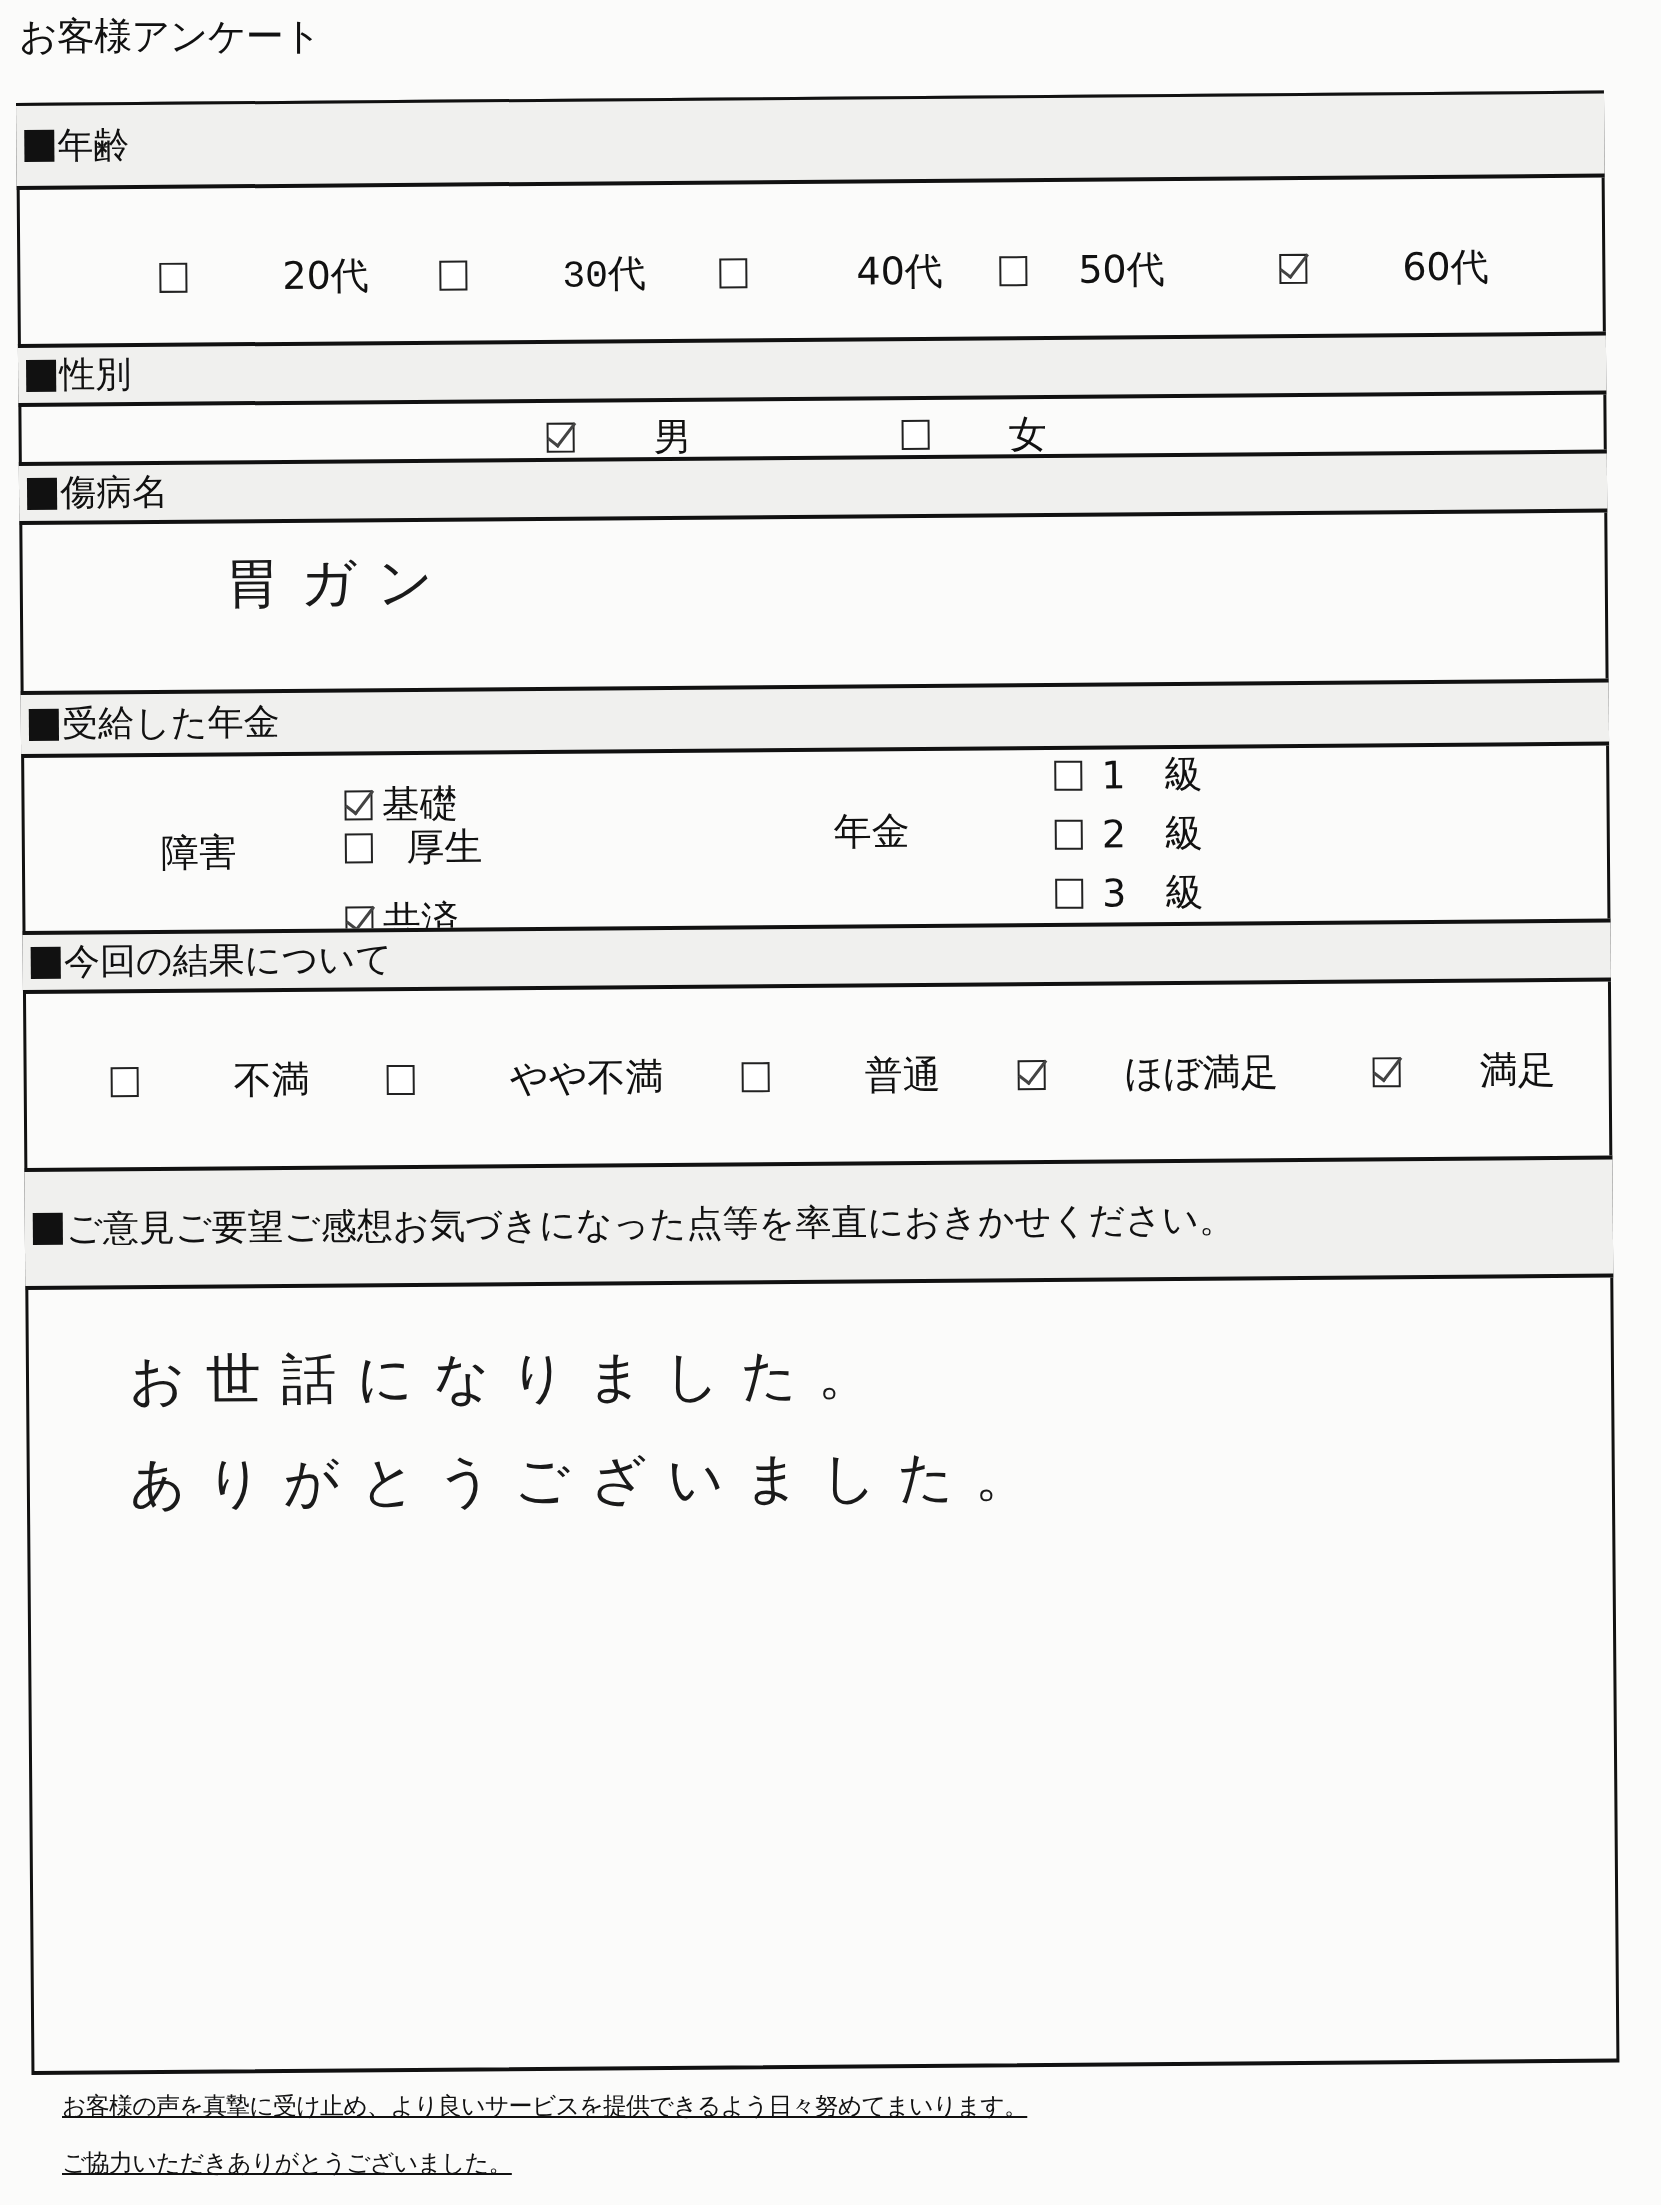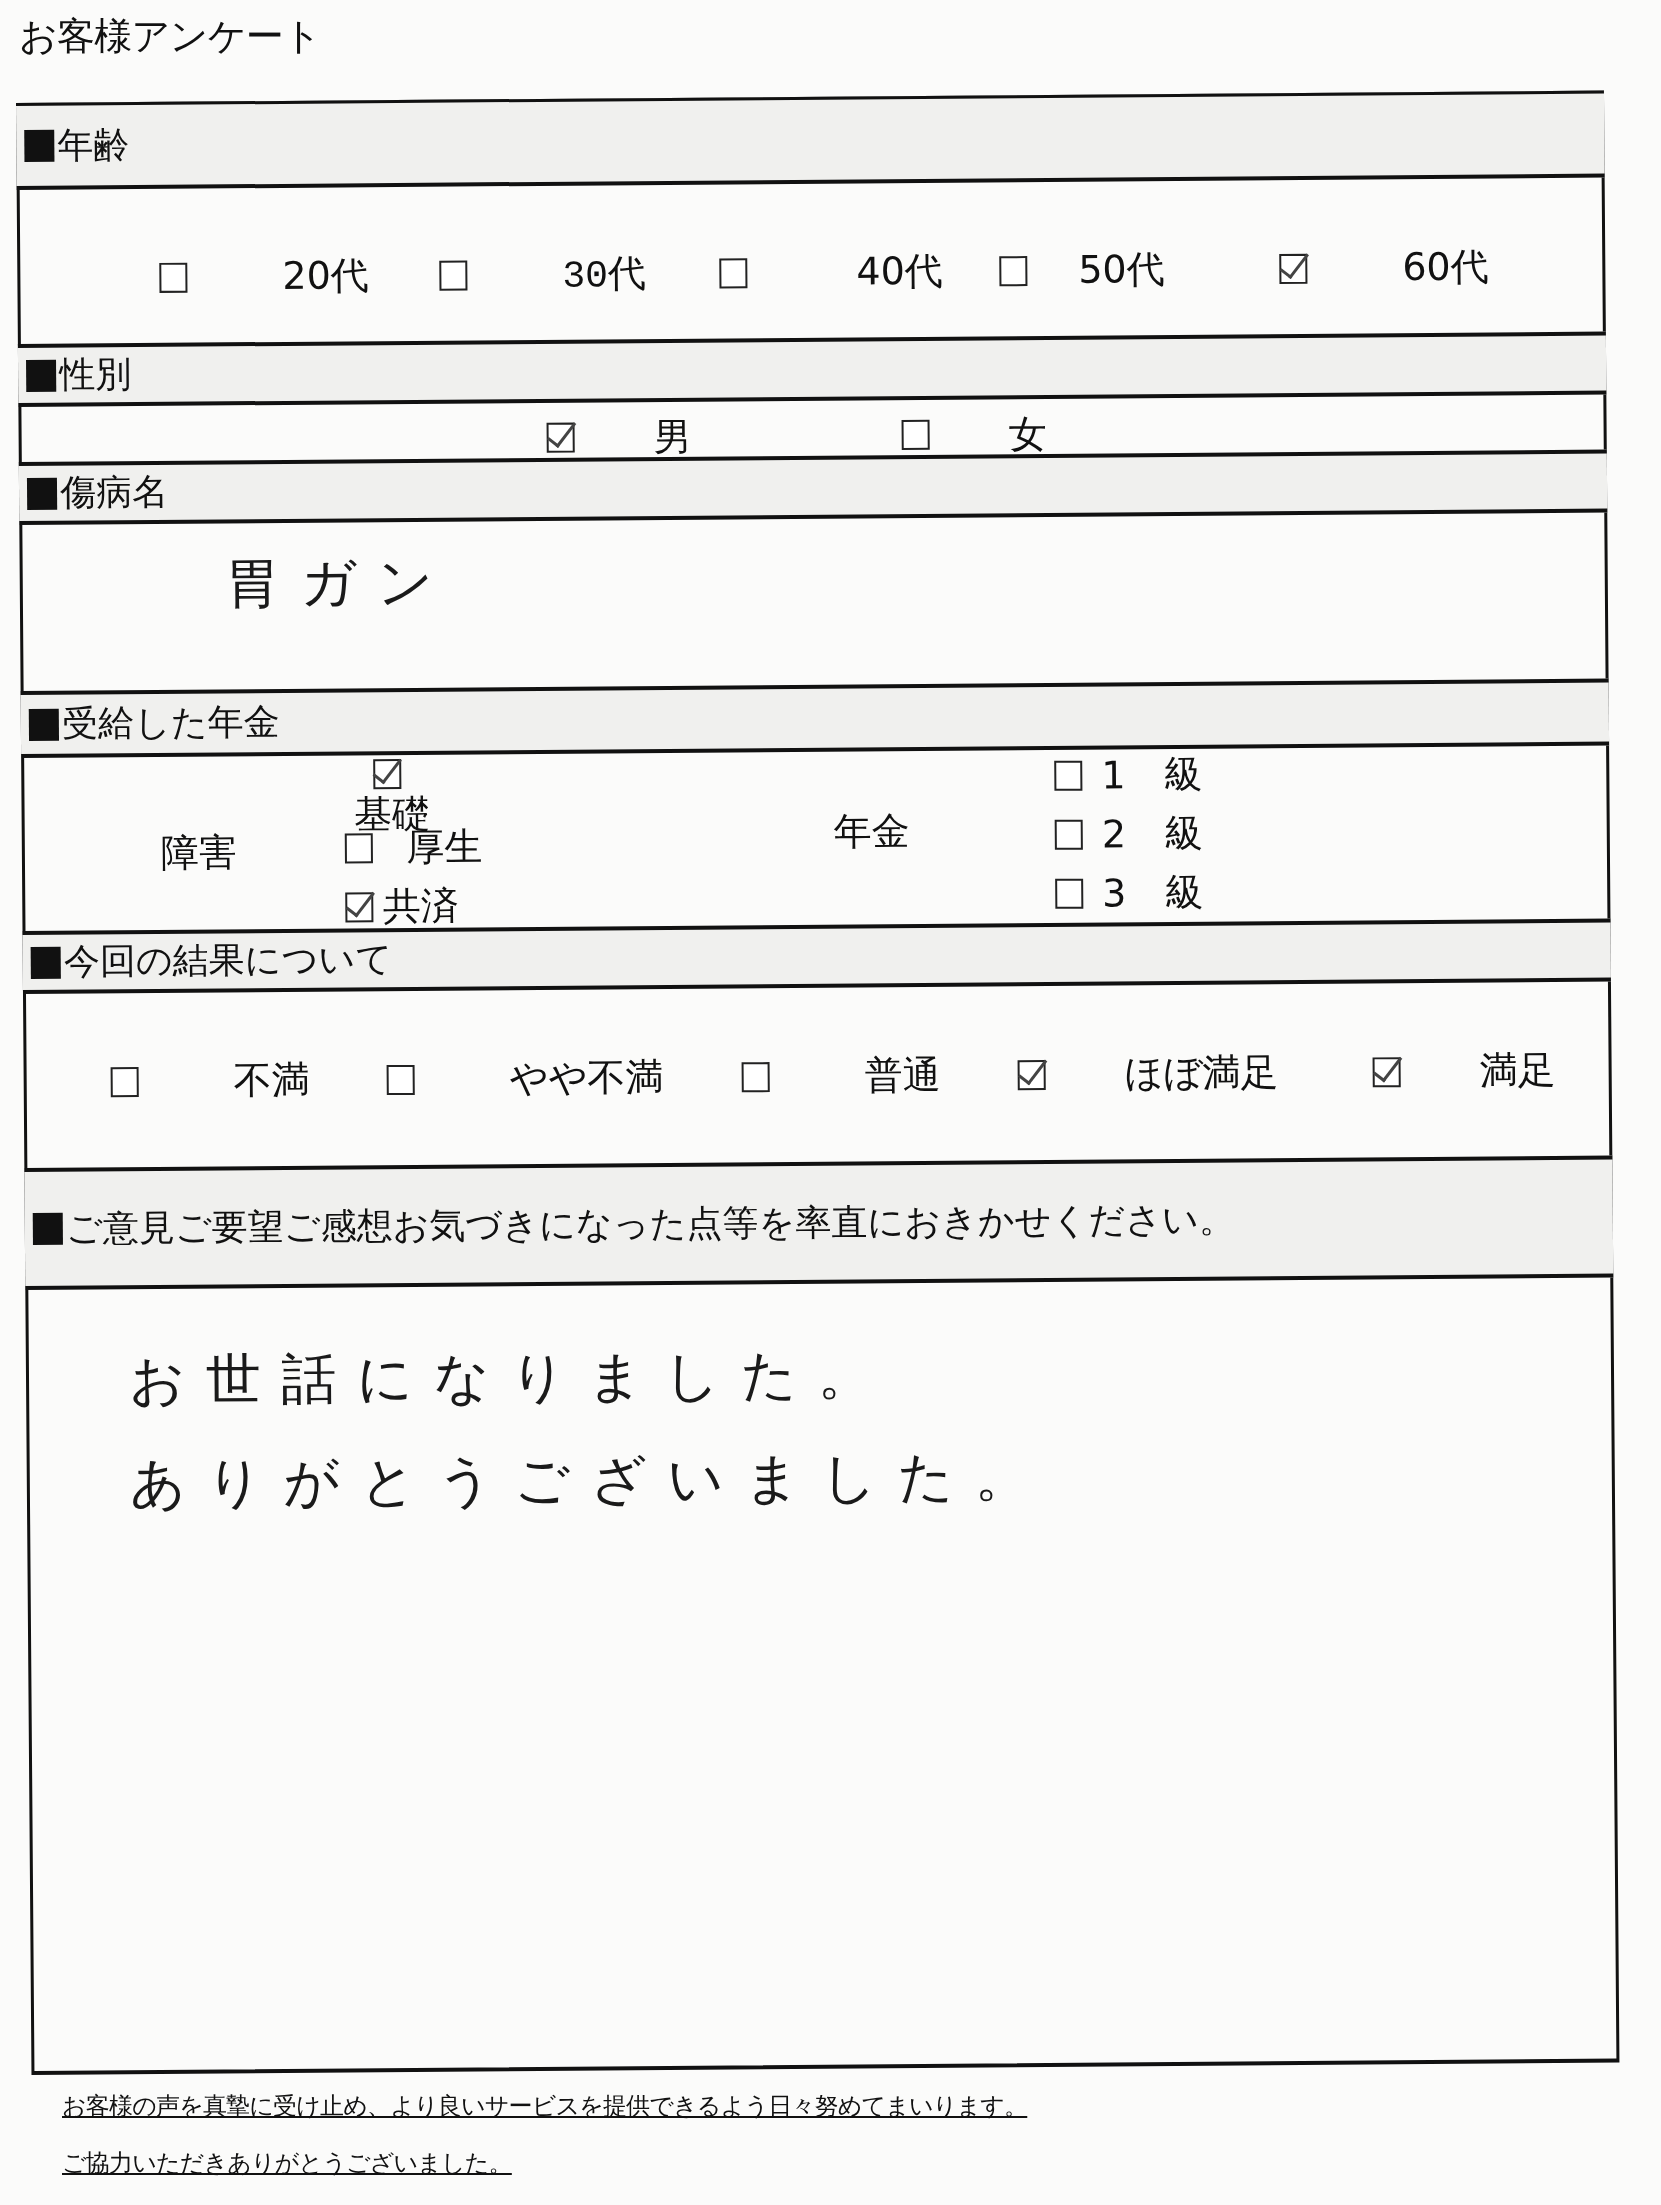--- a/index.html
+++ b/index.html
@@ -93,29 +93,29 @@
   <div class="row" style="top:422px;height:166px;">
     <div class="hand" style="position:absolute;left:205px;top:24px;">胃ガン</div>
   </div>
 
   <div class="hdr" style="top:588px;height:67px;">
     <span class="sq"></span>
     <span>受給した年金</span>
   </div>
   <div class="row" style="top:655px;height:174px;">
     <div class="lbl" style="position:absolute;left:103px;top:71px;margin-left:36px;">障害</div>
-    <div class="opt" style="left:323px;top:4px;flex-direction:column;">
+    <div class="opt" style="left:323px;top:24px;">
       <span class="cb checked"></span>
       <span class="lbl" style="margin-left:9.5px;">基礎</span>
     </div>
     <div class="opt" style="left:323px;top:67px;gap:24px;">
       <span class="cb"></span>
       <span class="lbl" style="margin-left:9.5px;">厚生</span>
     </div>
-    <div class="opt" style="left:323px;top:126px;">
+    <div class="opt" style="left:323px;top:140px;">
       <span class="cb checked"></span>
       <span class="lbl" style="margin-left:9.5px;">共済</span>
     </div>
     <div class="lbl" style="position:absolute;left:812px;top:55px;">年金</div>
     <div class="opt" style="left:1033px;top:0px;">
       <span class="cb"></span>
       <span class="lbl" style="margin-left:19px;">1</span>
       <span class="lbl" style="margin-left:39px;">級</span>
     </div>
     <div class="opt" style="left:1033px;top:59px;">

